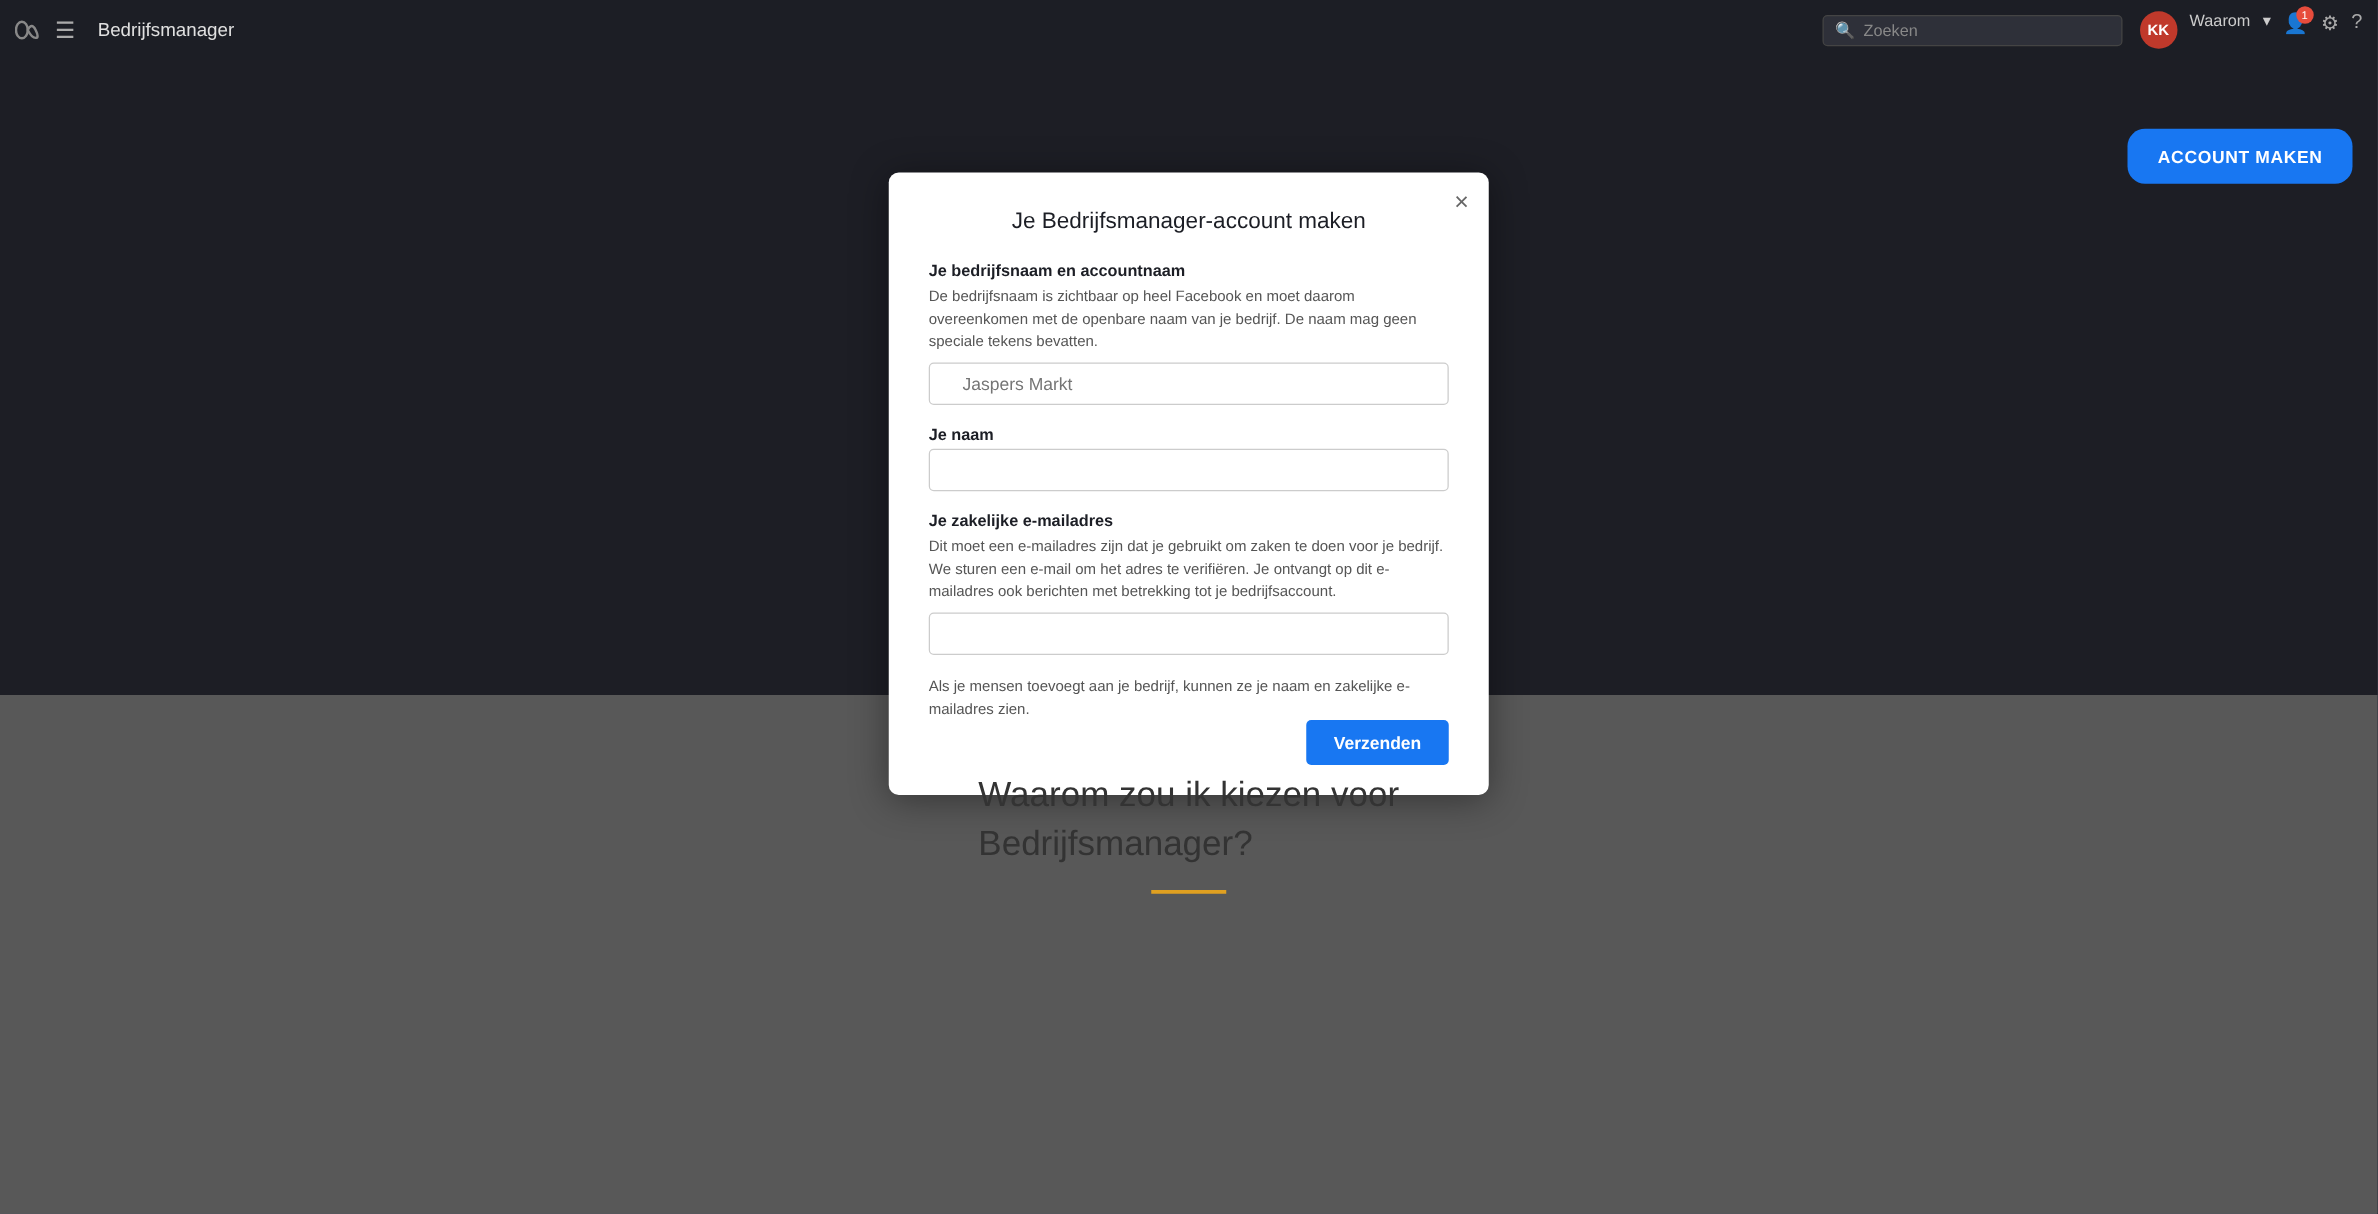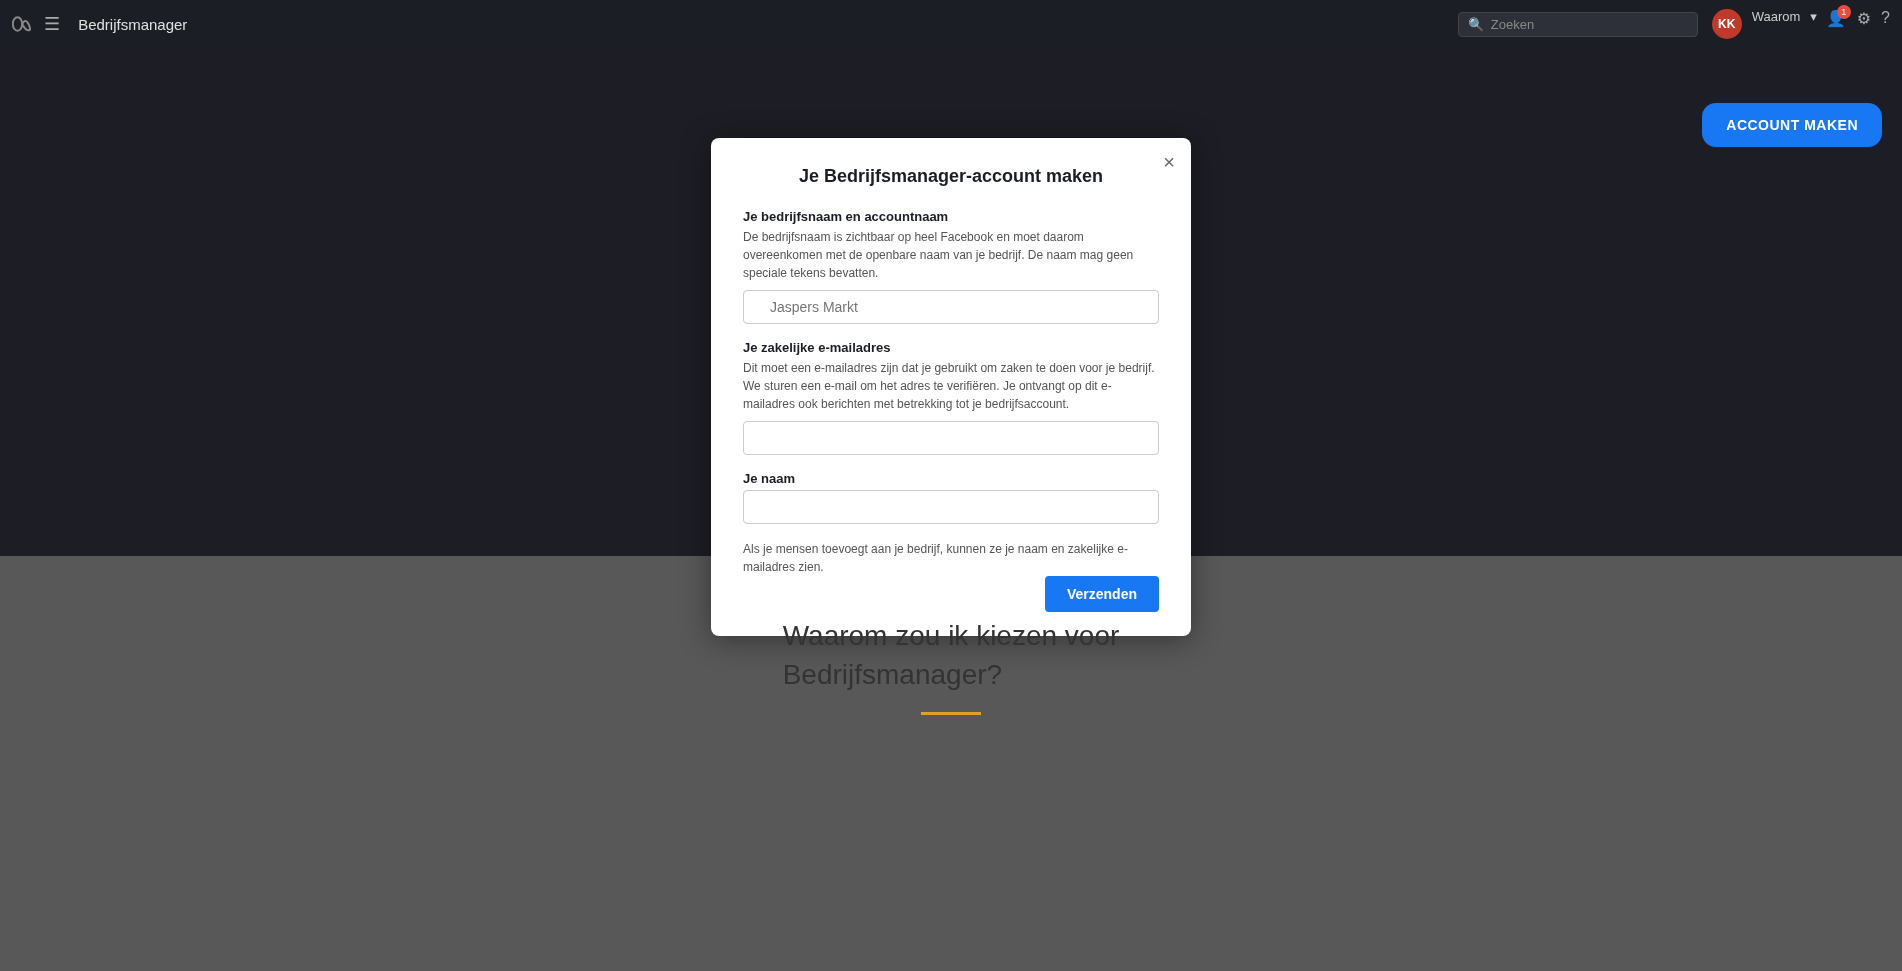--- a/index.html
+++ b/index.html
@@ -141,21 +141,21 @@
       background: none;
       border: none;
       font-size: 20px;
       color: #666;
       cursor: pointer;
       line-height: 1;
     }
     .modal-title {
       text-align: center;
       font-size: 18px;
-      font-weight: 700;
+      font-weight: 400;
       color: #1c1e25;
       margin-bottom: 22px;
     }
     .form-section-label {
       font-size: 13px;
       font-weight: 700;
       color: #1c1e25;
       margin-bottom: 4px;
     }
     .form-section-desc {
@@ -274,28 +274,28 @@
 
       <h2 class="modal-title">Je Bedrijfsmanager-account maken</h2>
 
       <div>
         <div class="form-section-label">Je bedrijfsnaam en accountnaam</div>
         <div class="form-section-desc">De bedrijfsnaam is zichtbaar op heel Facebook en moet daarom overeenkomen met de openbare naam van je bedrijf. De naam mag geen speciale tekens bevatten.</div>
         <input type="text" class="form-input" placeholder="Jaspers Markt" style="">
       </div>
 
       <div>
+        <div class="form-section-label">Je naam</div>
+        <input type="text" class="form-input" style="">
+      </div>
+
+      <div>
         <div class="form-section-label">Je zakelijke e-mailadres</div>
         <div class="form-section-desc">Dit moet een e-mailadres zijn dat je gebruikt om zaken te doen voor je bedrijf. We sturen een e-mail om het adres te verifiëren. Je ontvangt op dit e-mailadres ook berichten met betrekking tot je bedrijfsaccount.</div>
         <input type="email" class="form-input" placeholder="" style="">
-      </div>
-
-      <div>
-        <div class="form-section-label">Je naam</div>
-        <input type="text" class="form-input" style="">
       </div>
 
       <div class="form-privacy-note">Als je mensen toevoegt aan je bedrijf, kunnen ze je naam en zakelijke e-mailadres zien.</div>
 
       <div class="modal-footer">
         <button class="btn-verzenden">Verzenden</button>
       </div>
     </div>
   </div>
 

